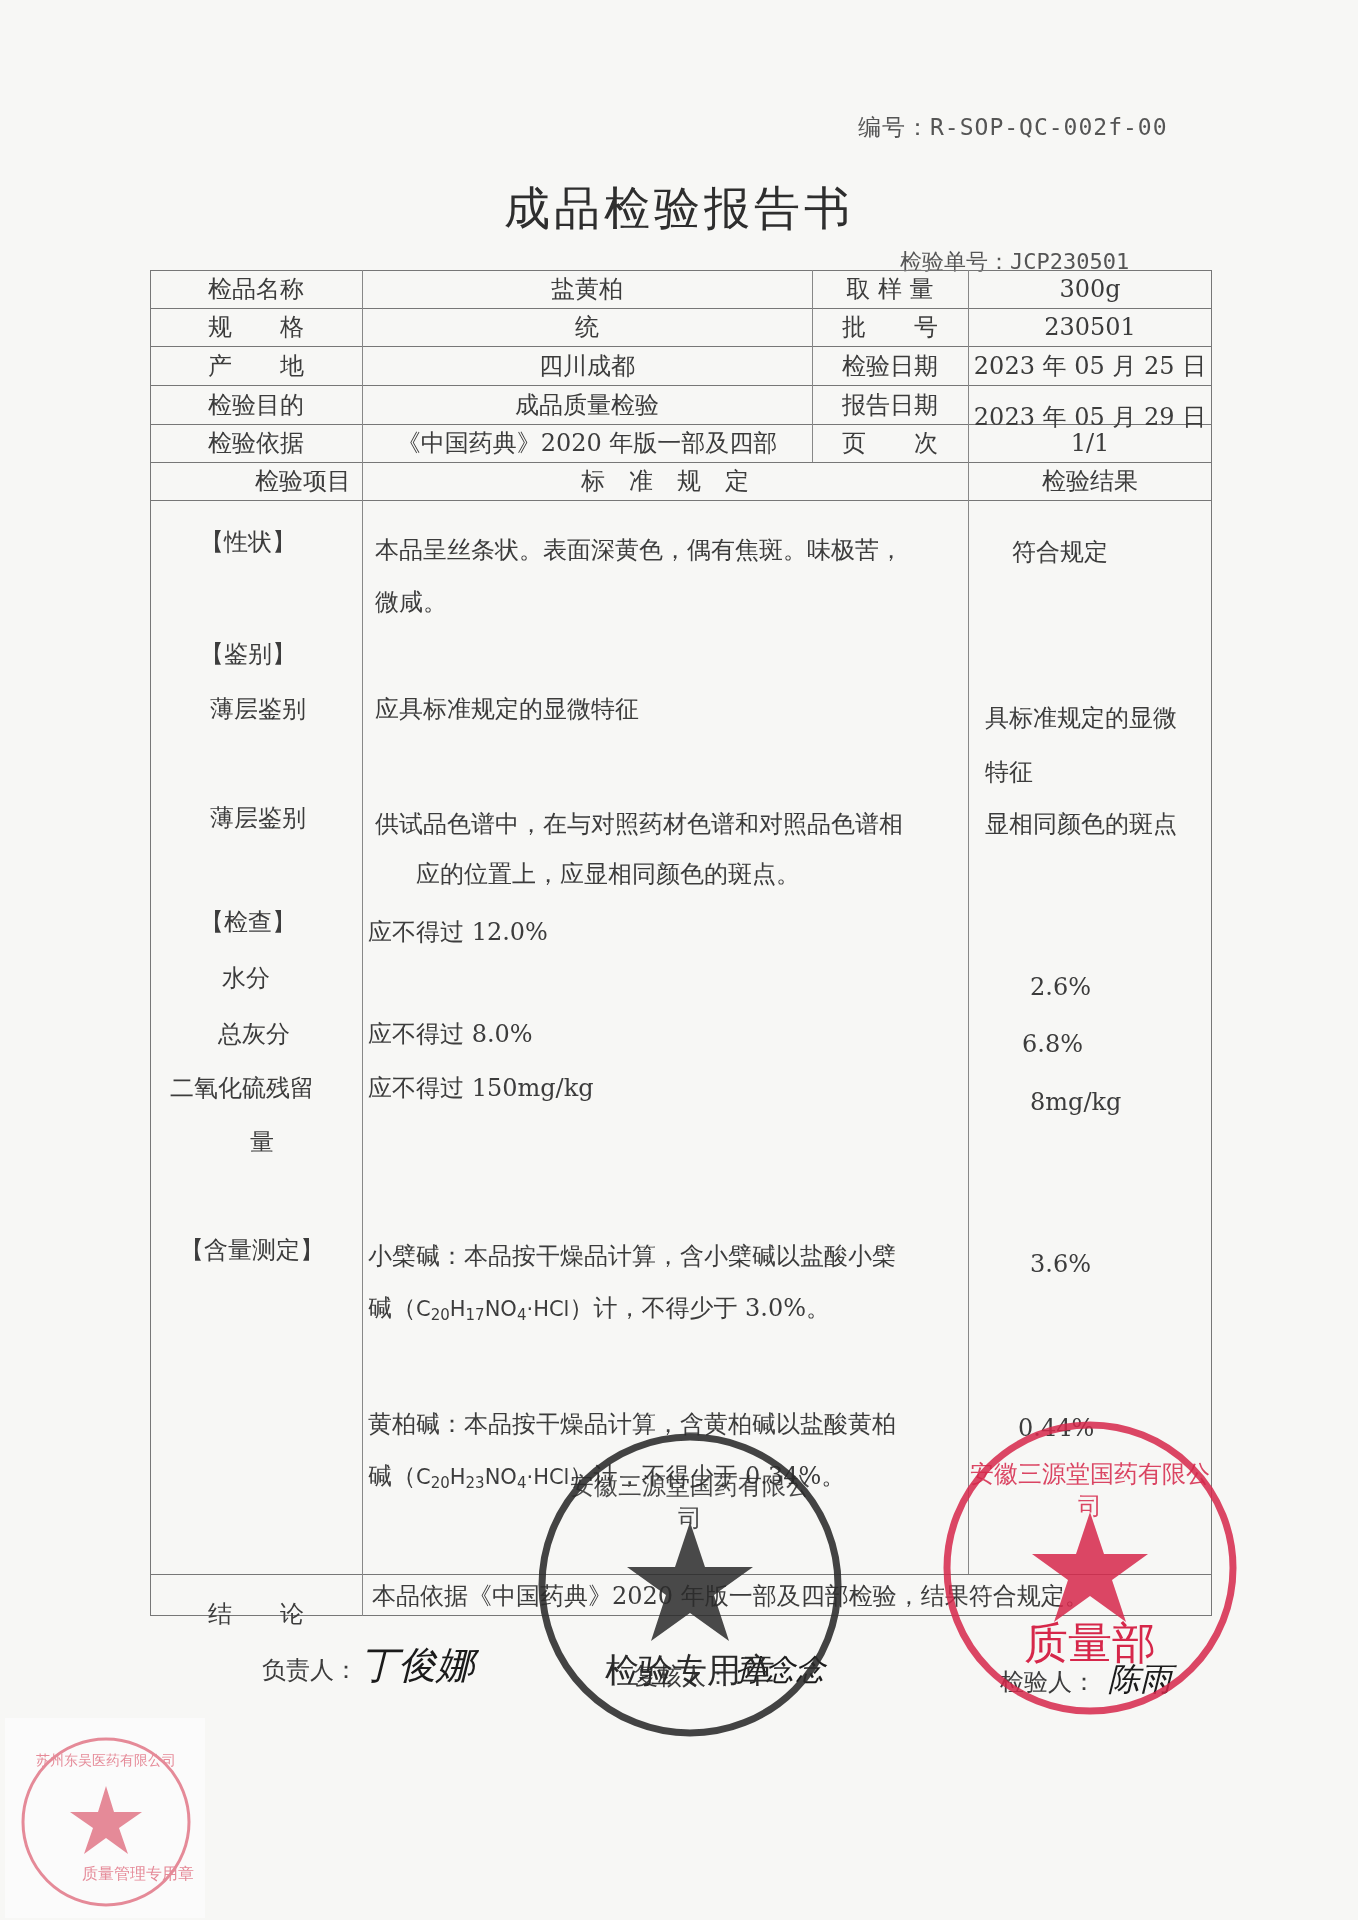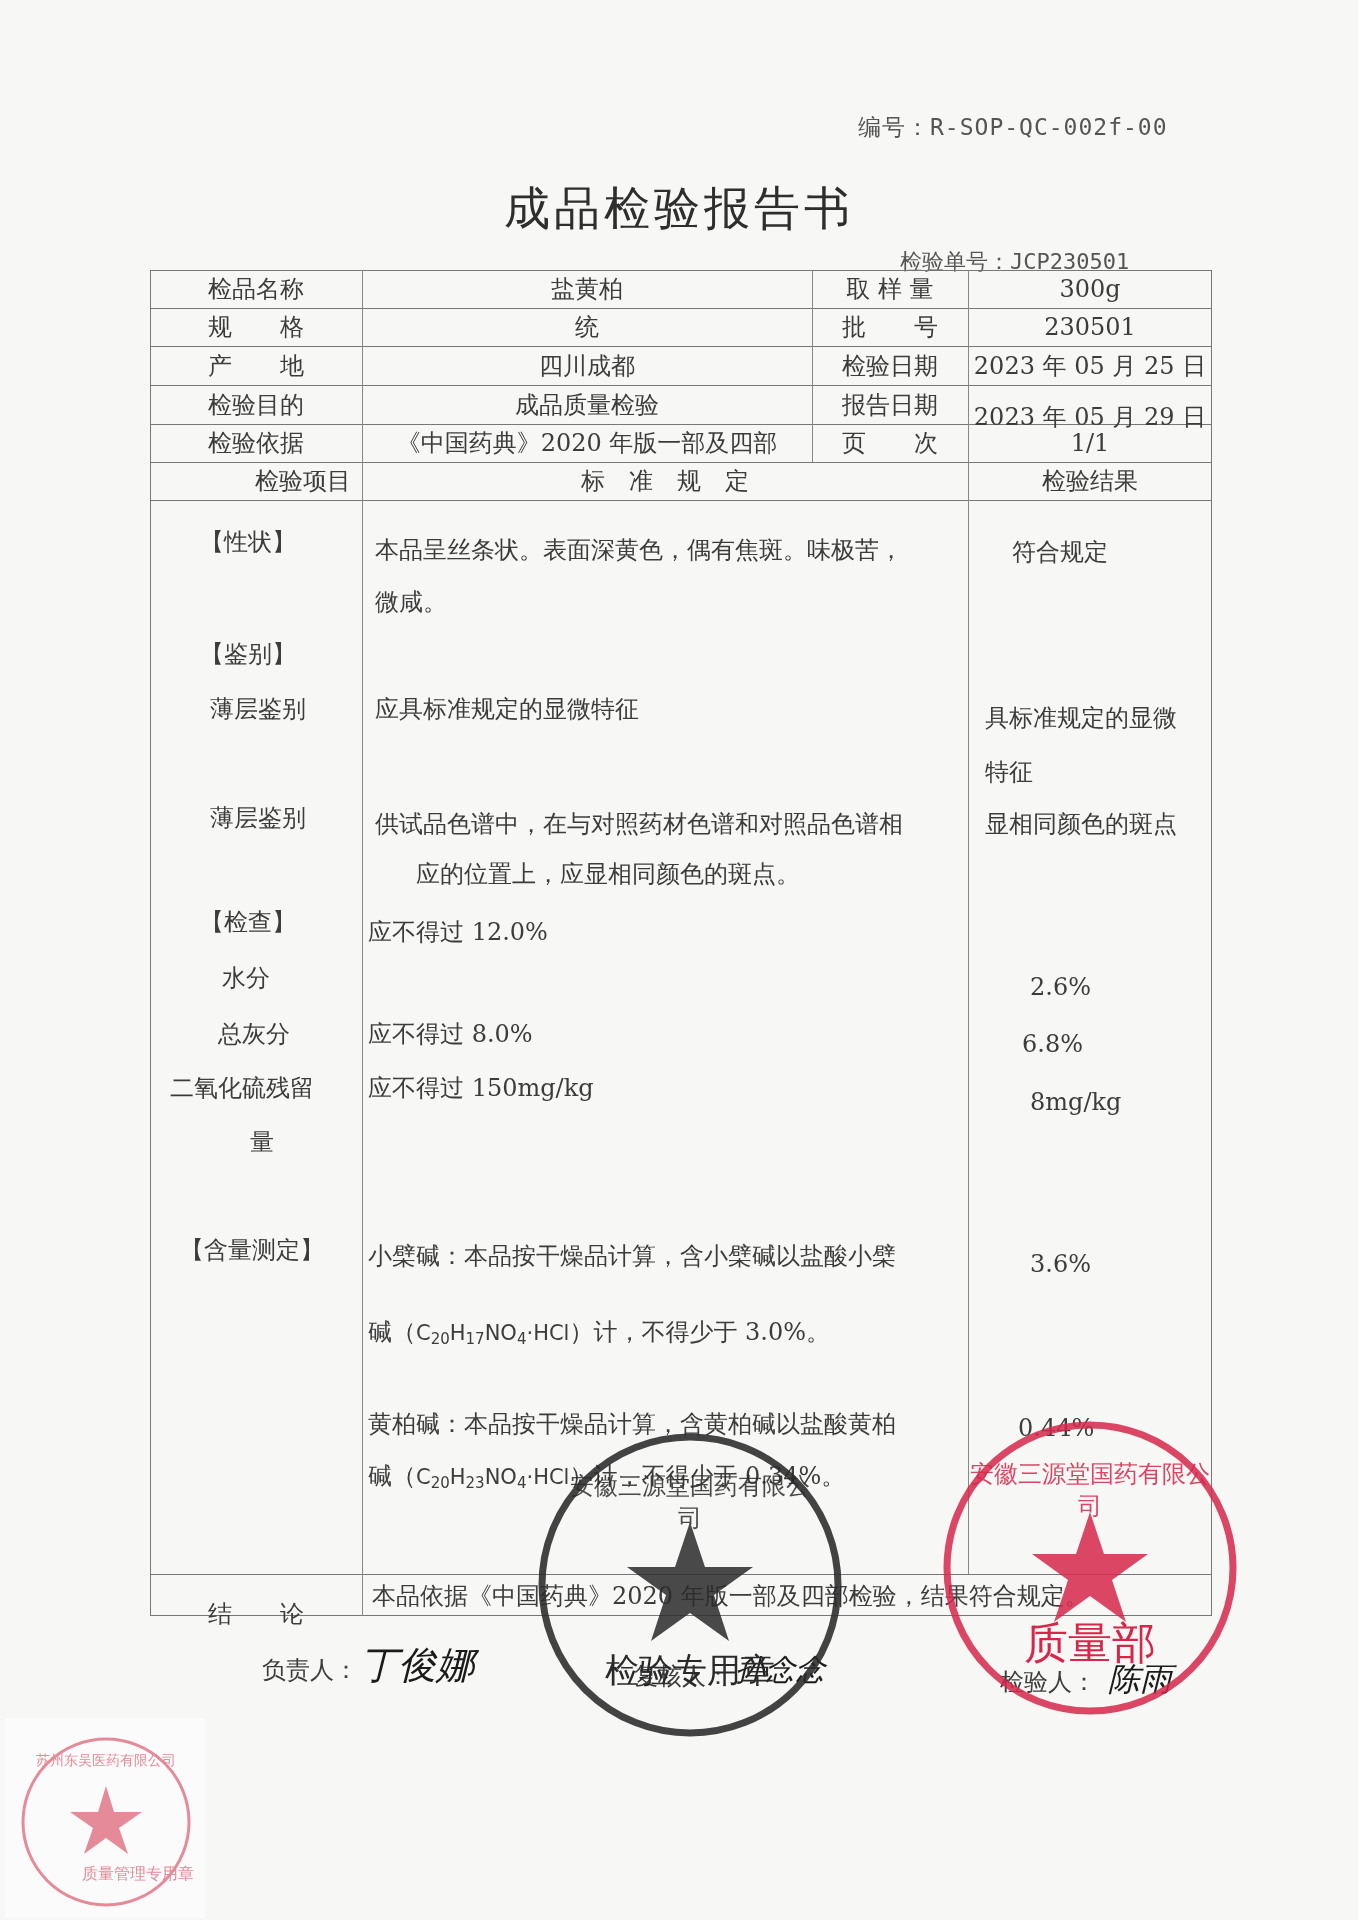--- a/index.html
+++ b/index.html
@@ -102,21 +102,21 @@
 <div class="txt" style="left:1022px; top:1032px;">6.8%</div>
 
 <div class="txt" style="left:170px; top:1076px;">二氧化硫残留</div>
 <div class="txt" style="left:250px; top:1130px;">量</div>
 <div class="txt" style="left:368px; top:1076px;">应不得过 150mg/kg</div>
 <div class="txt" style="left:1030px; top:1090px;">8mg/kg</div>
 
 <div class="txt" style="left:180px; top:1238px;">【含量测定】</div>
 
 <div class="txt" style="left:368px; top:1244px;">小檗碱：本品按干燥品计算，含小檗碱以盐酸小檗</div>
-<div class="txt" style="left:368px; top:1296px;margin-top:24px;">
+<div class="txt" style="left:368px; top:1296px;">
   <span>碱（</span><span class="formula"><span>C</span><span class="sub">20</span><span>H</span><span class="sub">17</span><span>NO</span><span class="sub">4</span><span>·HCl</span></span><span>）计，不得少于 3.0%。</span>
 </div>
 <div class="txt" style="left:1030px; top:1252px;">3.6%</div>
 
 <div class="txt" style="left:368px; top:1412px;">黄柏碱：本品按干燥品计算，含黄柏碱以盐酸黄柏</div>
 <div class="txt" style="left:368px; top:1464px;">
   <span>碱（</span><span class="formula"><span>C</span><span class="sub">20</span><span>H</span><span class="sub">23</span><span>NO</span><span class="sub">4</span><span>·HCl</span></span><span>）计，不得少于 0.34%。</span>
 </div>
 <div class="txt" style="left:1018px; top:1416px;">0.44%</div>
 

